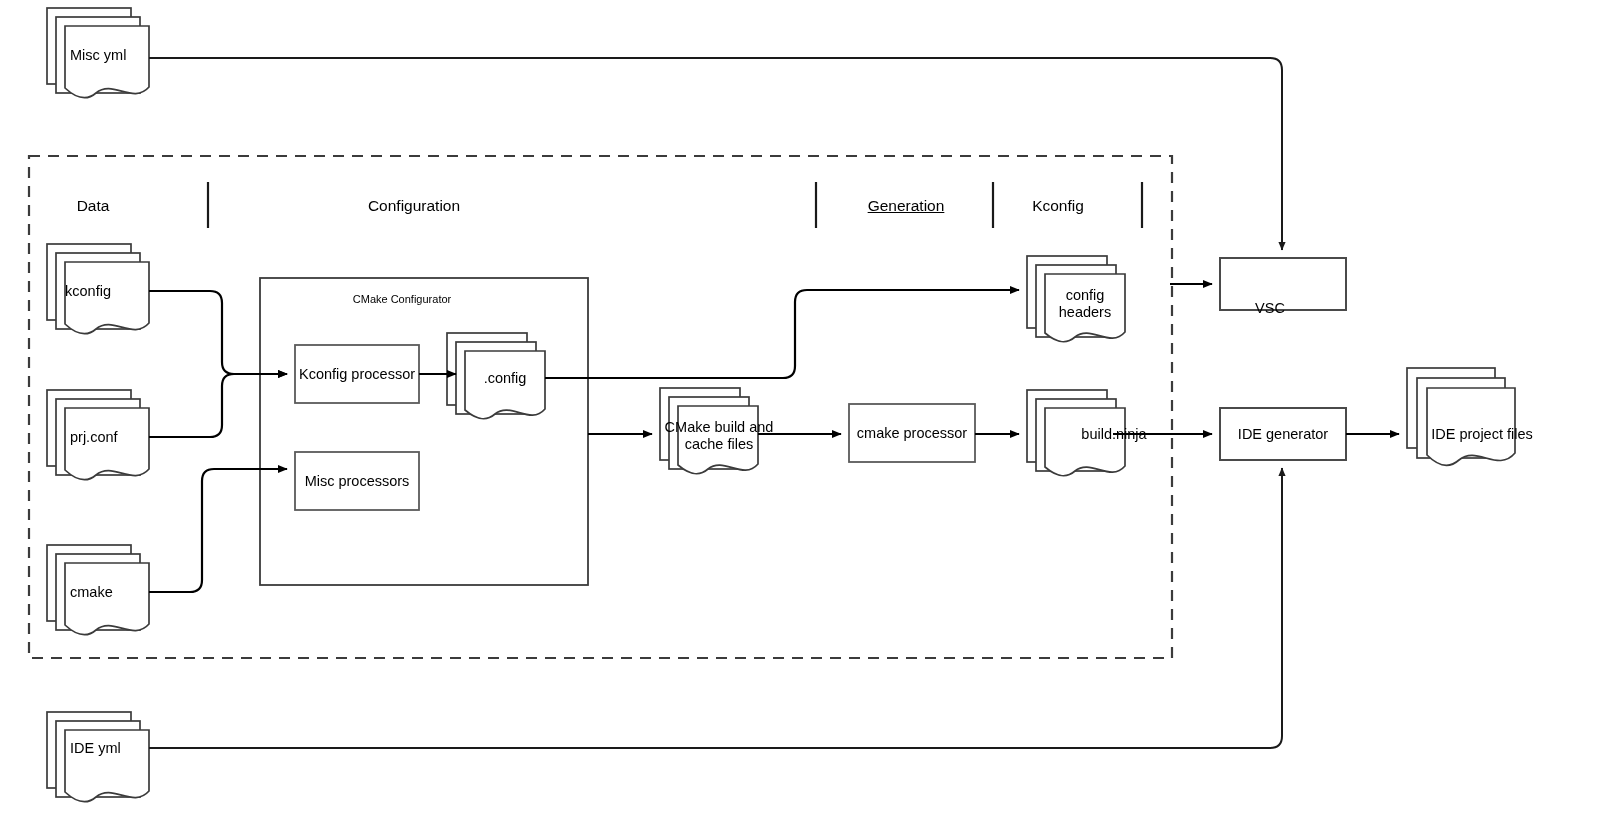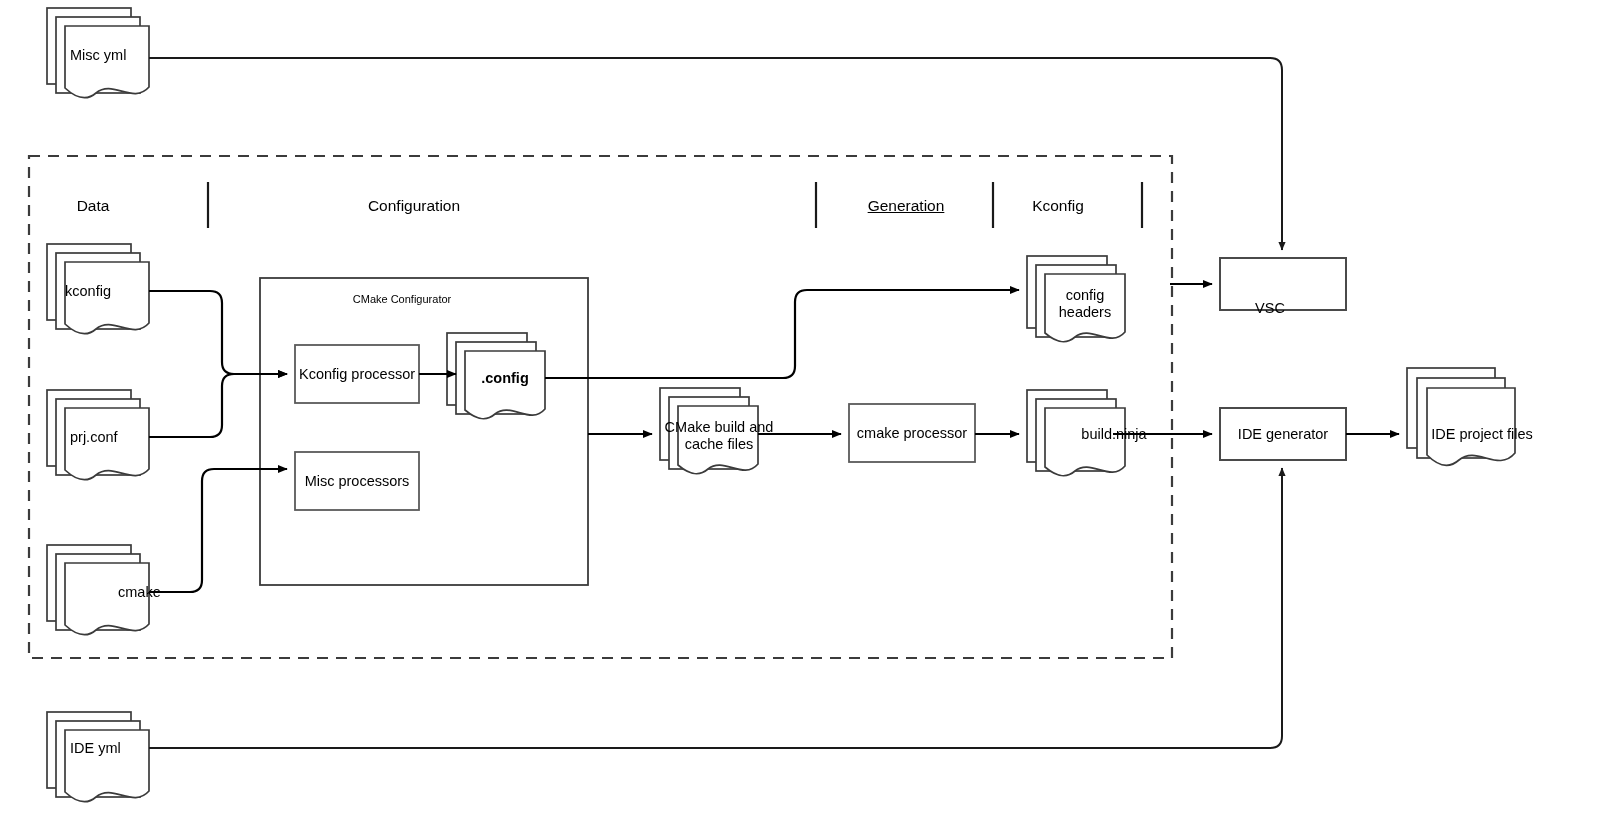--- a/index.html
+++ b/index.html
@@ -161,24 +161,24 @@
   <div class="lbl lbl-head" style="left:33px; top:197px; width:120px;">Data</div>
   <div class="lbl lbl-head" style="left:344px; top:197px; width:140px;">Configuration</div>
   <div class="lbl lbl-head" style="left:841px; top:197px; width:130px;text-decoration:underline;">Generation</div>
   <div class="lbl lbl-head" style="left:1003px; top:197px; width:110px;">Kconfig</div>
 
   <div class="lbl lbl-title" style="left:302px; top:293px; width:200px;">CMake Configurator</div>
 
   <div class="lbl lbl-doc" style="left:65px; top:47px; width:84px; text-align:left; padding-left:5px;">Misc yml</div>
   <div class="lbl lbl-doc" style="left:65px; top:283px; width:84px; text-align:left; ">kconfig</div>
   <div class="lbl lbl-doc" style="left:65px; top:429px; width:84px; text-align:left; padding-left:5px;">prj.conf</div>
-  <div class="lbl lbl-doc" style="left:65px; top:584px; width:84px; text-align:left; padding-left:5px;margin-left:48px;">cmake</div>
+  <div class="lbl lbl-doc" style="left:65px; top:584px; width:84px; text-align:left; padding-left:5px;">cmake</div>
   <div class="lbl lbl-doc" style="left:65px; top:740px; width:84px; text-align:left; padding-left:5px;">IDE yml</div>
 
-  <div class="lbl lbl-doc" style="left:465px; top:370px; width:80px;font-weight:bold;">.config</div>
+  <div class="lbl lbl-doc" style="left:465px; top:370px; width:80px;">.config</div>
 
   <div class="lbl lbl-doc" style="left:662px; top:419px; width:114px;">CMake build and
 cache files</div>
 
   <div class="lbl lbl-doc" style="left:1045px; top:287px; width:80px;">config
 headers</div>
 
   <div class="lbl lbl-doc" style="left:1068px; top:426px; width:92px;">build.ninja</div>
 
   <div class="lbl lbl-doc" style="left:1414px; top:426px; width:136px;">IDE project files</div>

